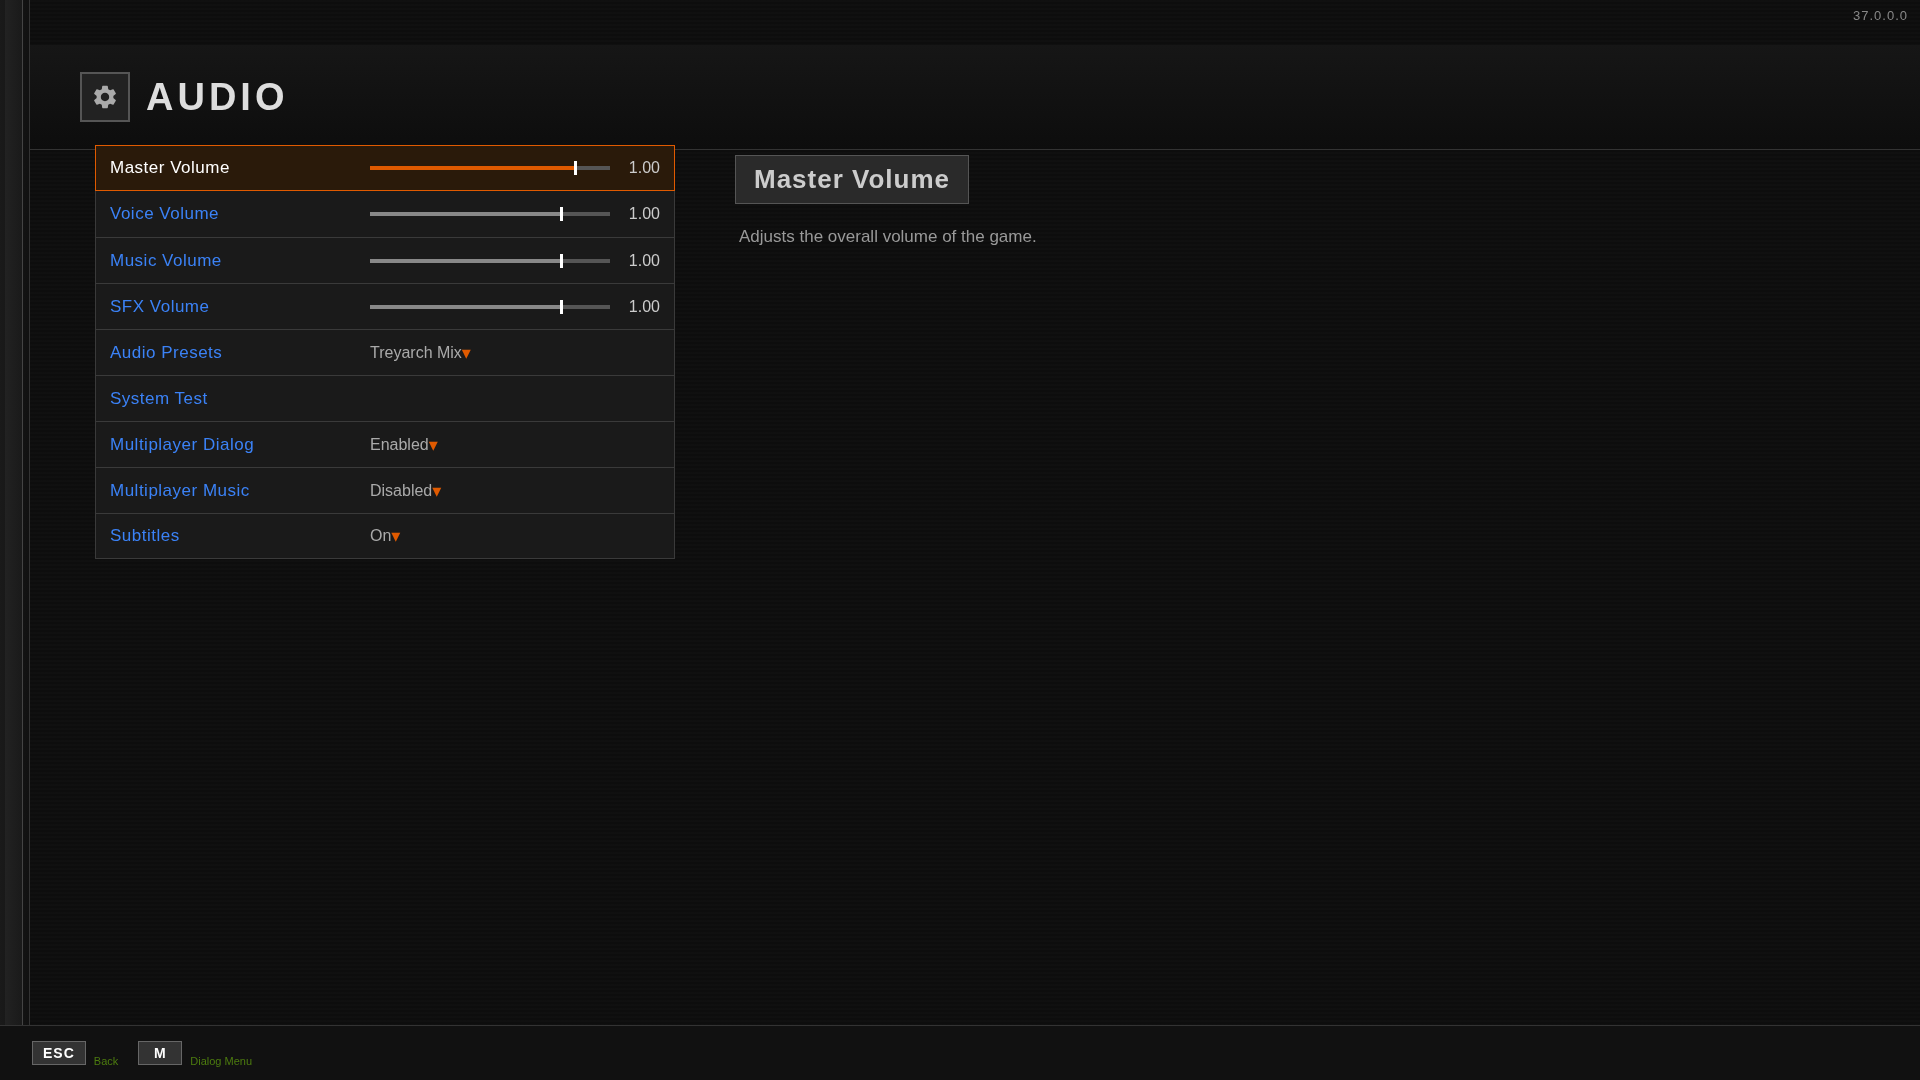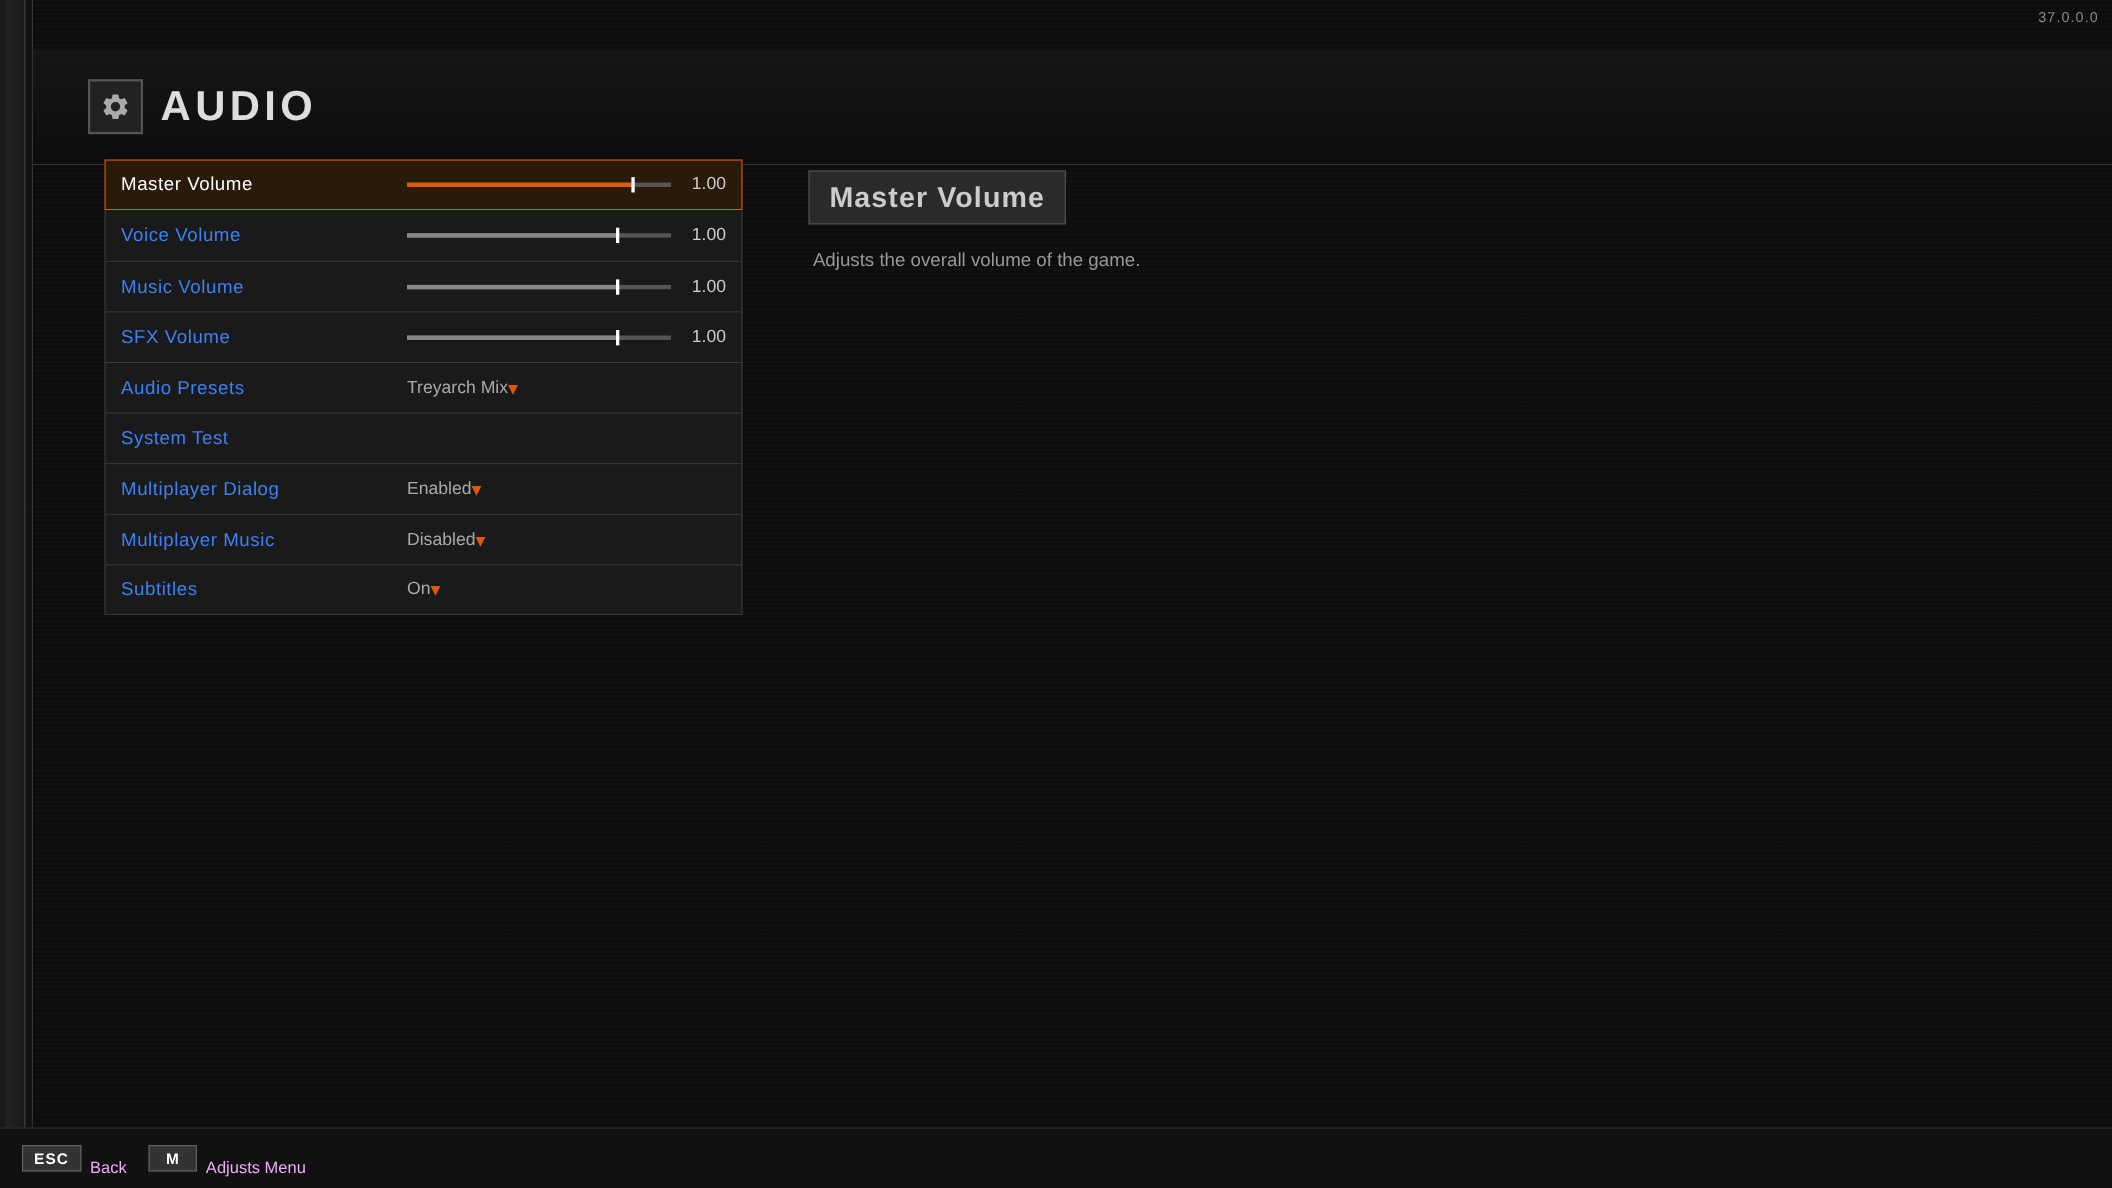--- a/index.html
+++ b/index.html
@@ -250,21 +250,21 @@
     .bottom-bar {
       position: absolute;
       bottom: 0;
       left: 0;
       right: 0;
       height: 55px;
       background: #111;
       border-top: 1px solid #333;
       display: flex;
       align-items: center;
-      padding: 0 20px;
+      padding: 0 32px;
       gap: 0;
     }
 
     .key-button {
       display: flex;
       align-items: center;
       gap: 8px;
       margin-right: 20px;
     }
 
@@ -274,22 +274,22 @@
       color: #fff;
       font-size: 14px;
       font-weight: bold;
       padding: 3px 10px;
       min-width: 44px;
       text-align: center;
       letter-spacing: 1px;
     }
 
     .key-label {
-      font-size: 15px;
-      color: #f0abfc;
+      font-size: 11px;
+      color: #4d7c0f;
       margin-top: 16px;
     }
   </style>
 </head>
 <body>
 
 <div class="left-bar">
   <div class="left-bar-inner"></div>
 </div>
 
@@ -391,15 +391,15 @@
 
 </div>
 
 <div class="bottom-bar" id="bottom-bar">
 <div class="key-button">
       <div class="key-cap">ESC</div>
       <div class="key-label">Back</div>
     </div>
     <div class="key-button">
       <div class="key-cap">M</div>
-      <div class="key-label">Adjusts Menu</div>
+      <div class="key-label">Dialog Menu</div>
     </div>
   </div>
 
 </body></html>

